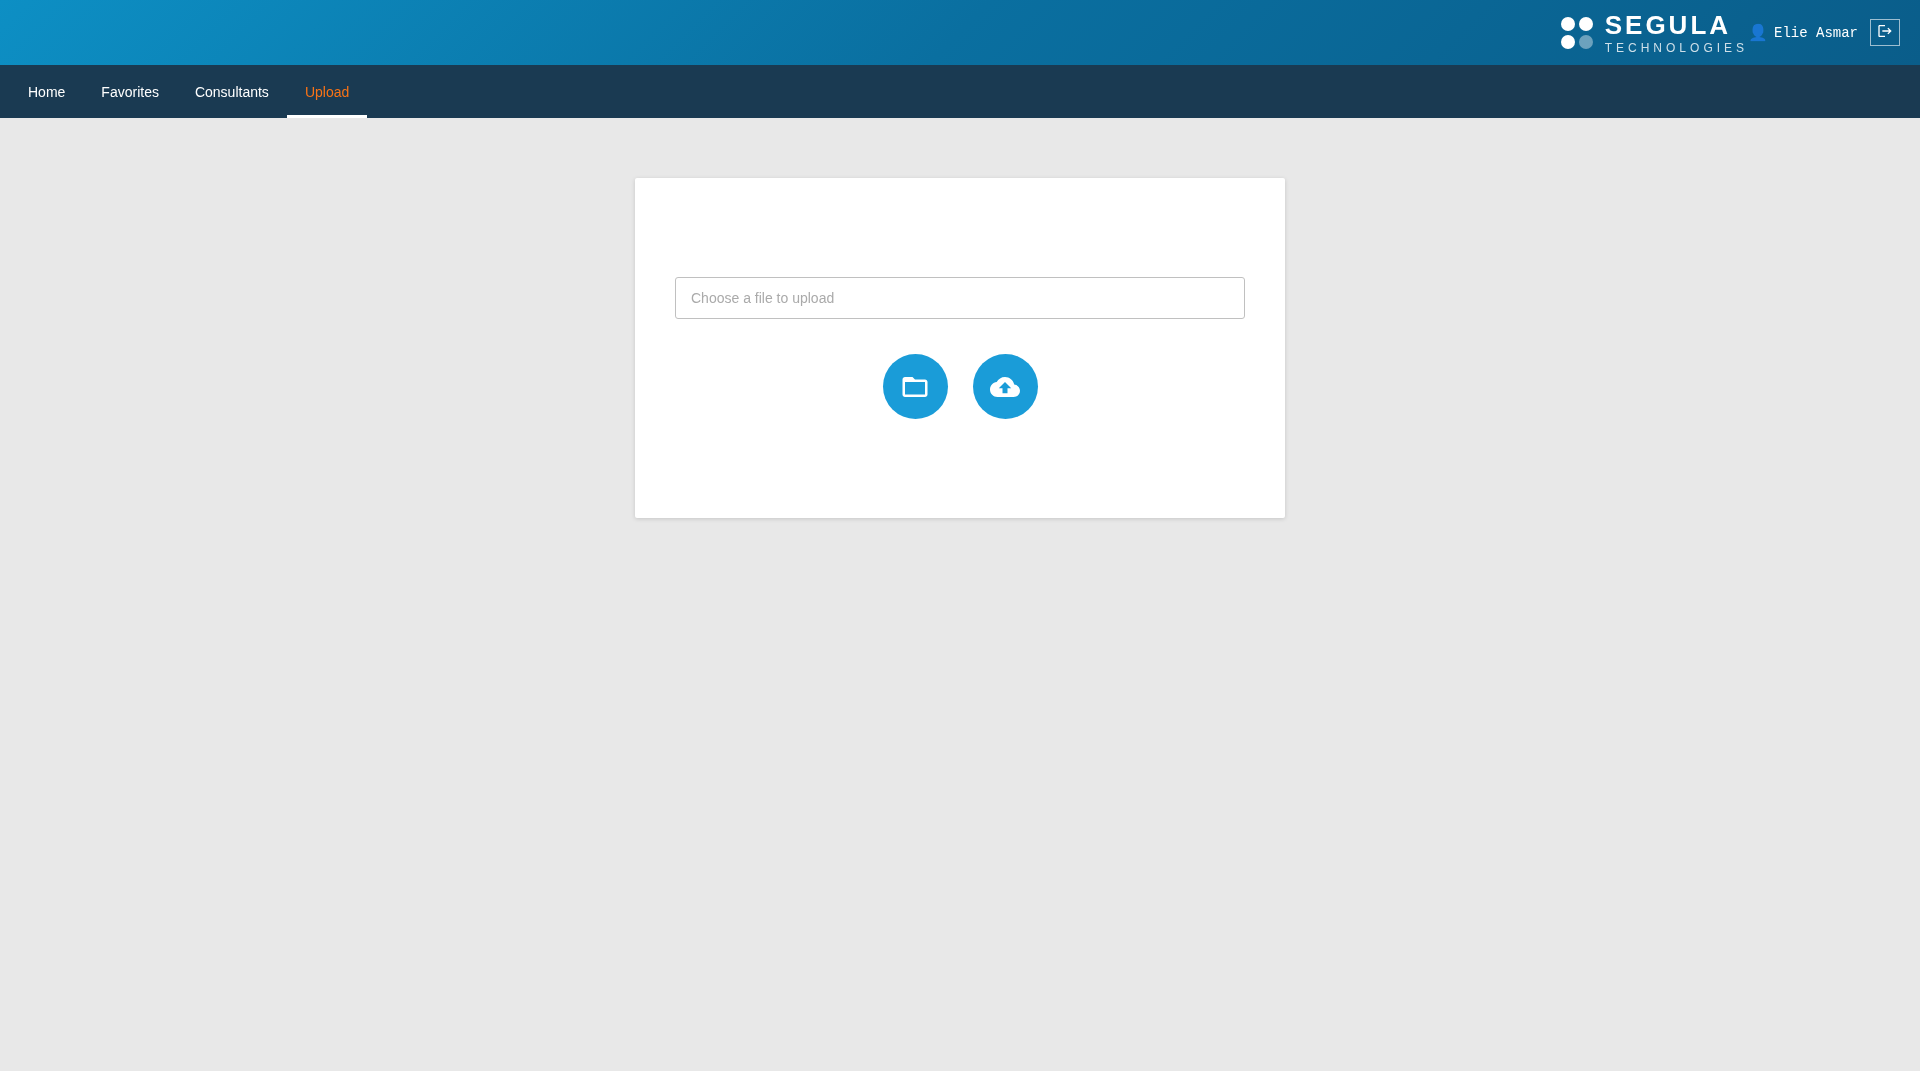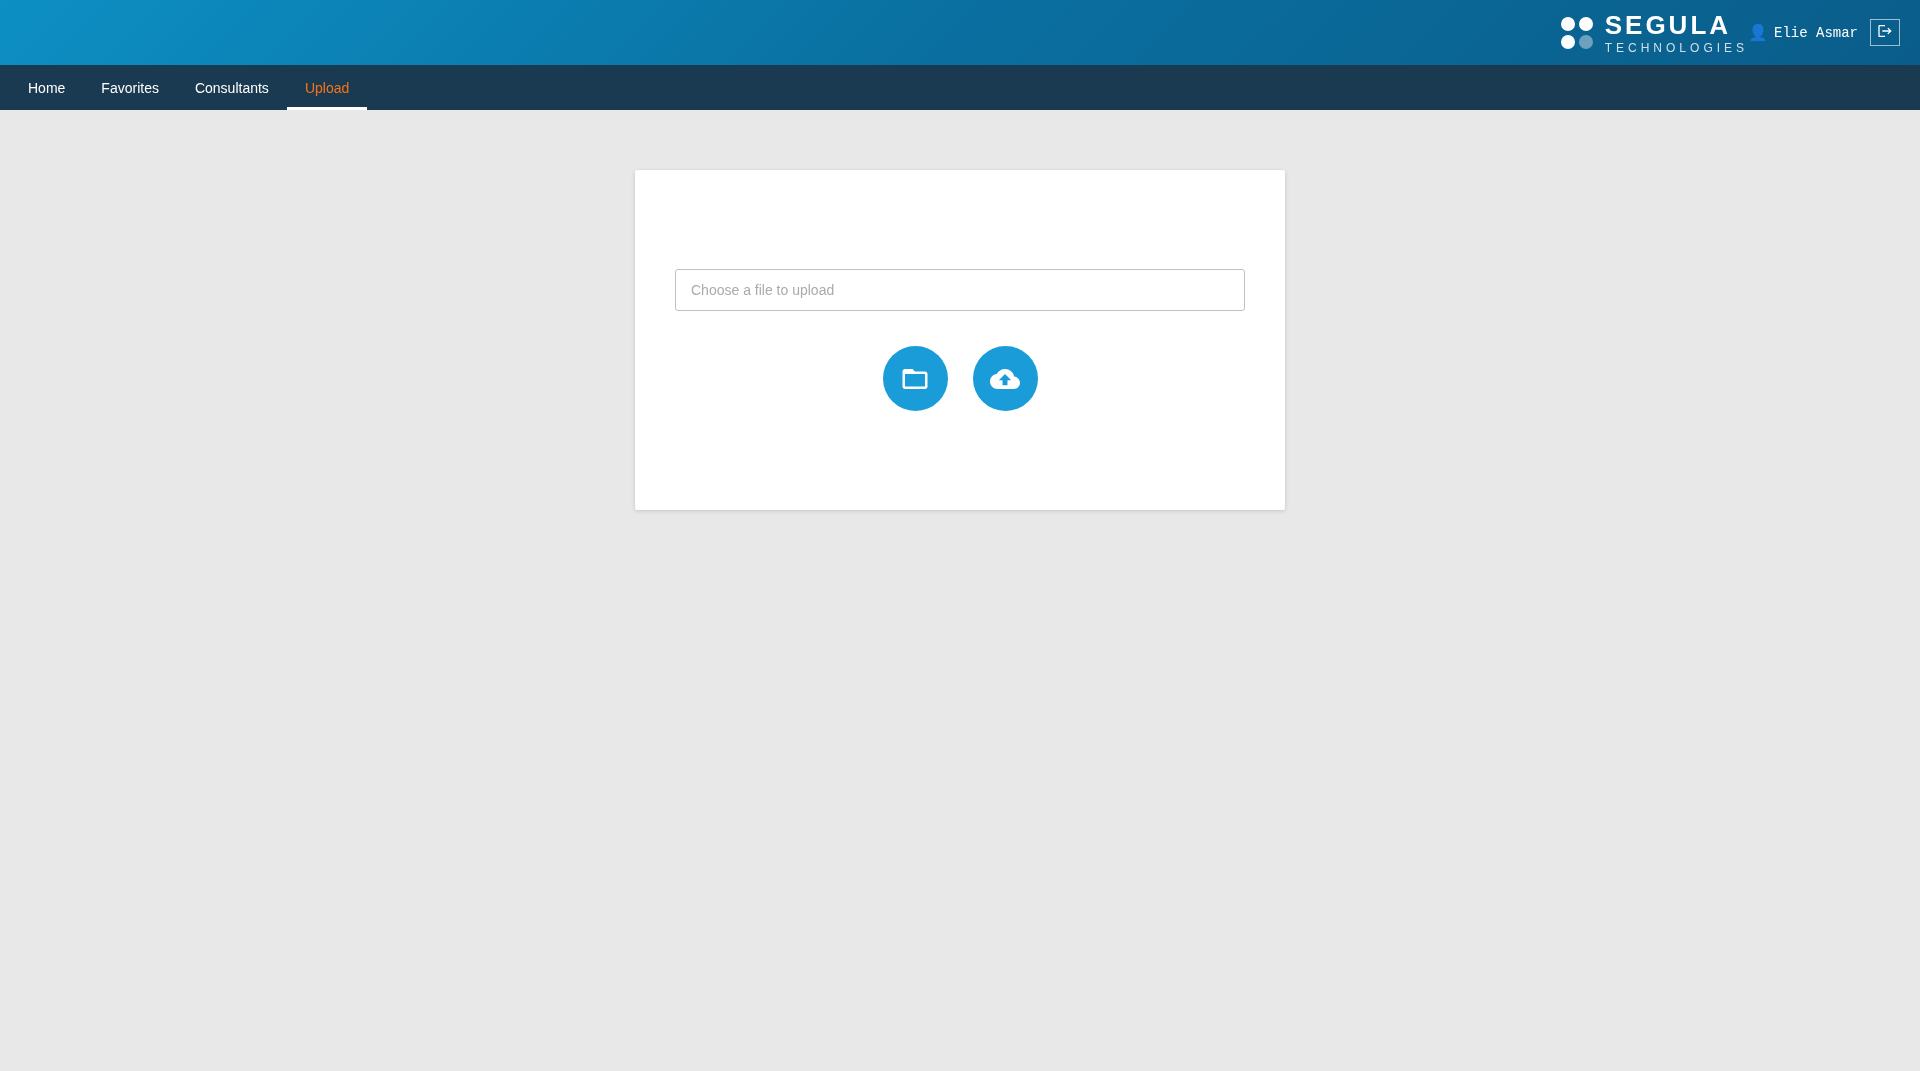--- a/index.html
+++ b/index.html
@@ -36,21 +36,21 @@
       display: flex;
       align-items: center;
       gap: 6px;
       font-size: 14px;
       color: white;
     }
 
     
     .nav-bar {
       background-color: #1a3a52;
-      height: 45px;
+      height: 53px;
       display: flex;
       align-items: stretch;
       padding: 0 10px;
     }
 
     .nav-item {
       display: flex;
       align-items: center;
       padding: 0 18px;
       color: white;

